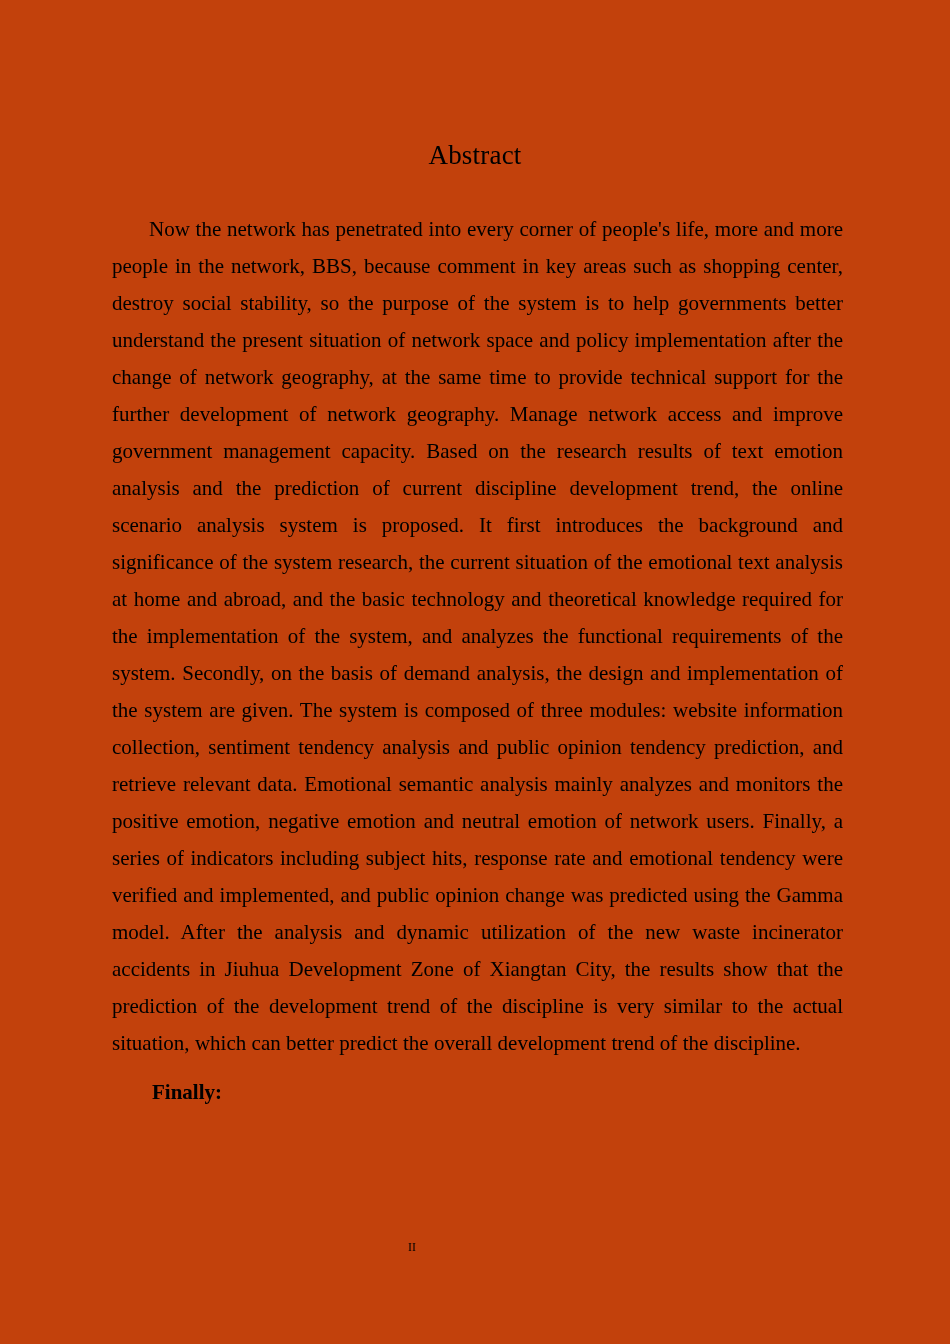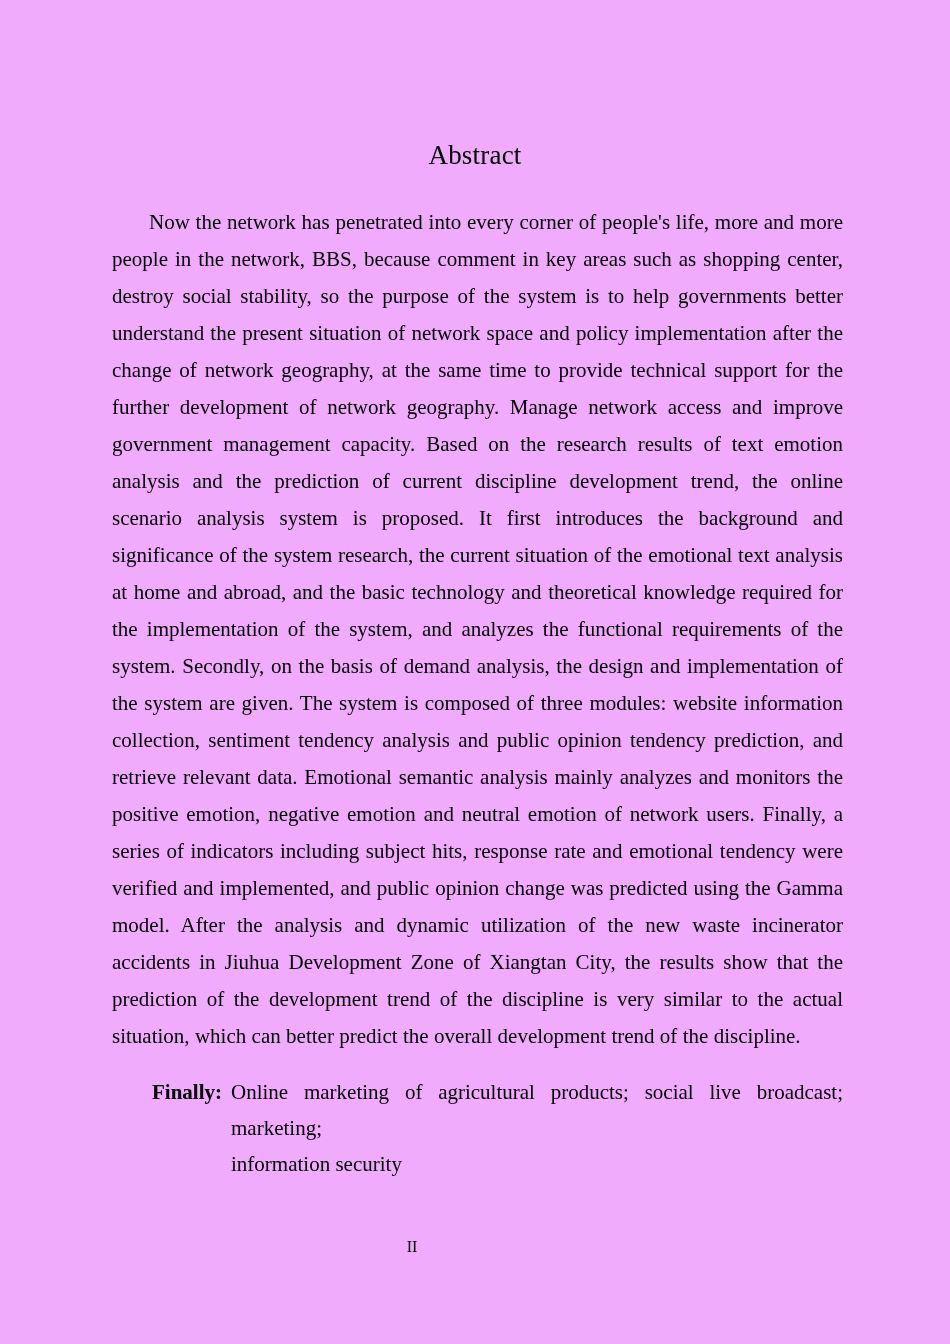--- a/index.html
+++ b/index.html
@@ -15,41 +15,41 @@
     color: #000000;
     overflow: hidden;
   }
 
   .page {
     position: absolute;
     left: 0;
     top: 0;
     width: 950px;
     height: 1344px;
-    background: #f0abfc;
+    background: #c2410c;
   }
 
   
   .doc-title {
     position: absolute;
     left: 0;
     top: 120px;
     width: 950px;
     text-align: center;
     font-size: 27px;
     line-height: 34px;
     font-weight: normal;
     letter-spacing: 0.2px;
   }
 
   
   .body-block {
     position: absolute;
     left: 112px;
-    top: 204px;
+    top: 211px;
     width: 731px;
   }
 
   .abstract-para {
     margin: 0;
     font-size: 21px;
     line-height: 37px;
     text-align: justify;
     text-justify: inter-word;
     text-indent: 37px;
@@ -95,40 +95,36 @@
     display: block;
   }
 
   
   .page-number {
     position: absolute;
     left: 0;
     top: 1236px;
     width: 824px;
     text-align: center;
-    font-size: 16px;
+    font-size: 12px;
     line-height: 22px;
   }
 </style>
 </head>
 <body>
 
 <div class="page">
 
   <h1 class="doc-title">Abstract</h1>
 
   <div class="body-block">
     <p class="abstract-para">Now the network has penetrated into every corner of people's life, more and more people in the network, BBS, because comment in key areas such as shopping center, destroy social stability, so the purpose of the system is to help governments better understand the present situation of network space and policy implementation after the change of network geography, at the same time to provide technical support for the further development of network geography. Manage network access and improve government management capacity. Based on the research results of text emotion analysis and the prediction of current discipline development trend, the online scenario analysis system is proposed. It first introduces the background and significance of the system research, the current situation of the emotional text analysis at home and abroad, and the basic technology and theoretical knowledge required for the implementation of the system, and analyzes the functional requirements of the system. Secondly, on the basis of demand analysis, the design and implementation of the system are given. The system is composed of three modules: website information collection, sentiment tendency  analysis and public opinion tendency prediction,  and retrieve  relevant  data. Emotional semantic analysis mainly analyzes and monitors the positive emotion, negative emotion and neutral emotion of network users. Finally, a series of indicators including subject hits, response rate and emotional tendency were verified and implemented, and public opinion change was predicted using the Gamma model. After the analysis and dynamic utilization of the new waste incinerator accidents in Jiuhua Development Zone of Xiangtan City, the results show that the prediction of the development trend of the discipline is very similar to the actual situation, which can better predict the overall development trend of the discipline.</p>
   </div>
 
   <div class="keywords-block">
     <div class="keywords-row">
       <span class="keywords-label">Finally:</span>
-      <span class="keywords-value">
-        <span class="kw-line-1">Online marketing of agricultural products; social live broadcast; marketing;</span>
-        <span class="kw-line-2">information security</span>
-      </span>
     </div>
   </div>
 
   <div class="page-number">II</div>
 
 </div>
 
 </body></html>

